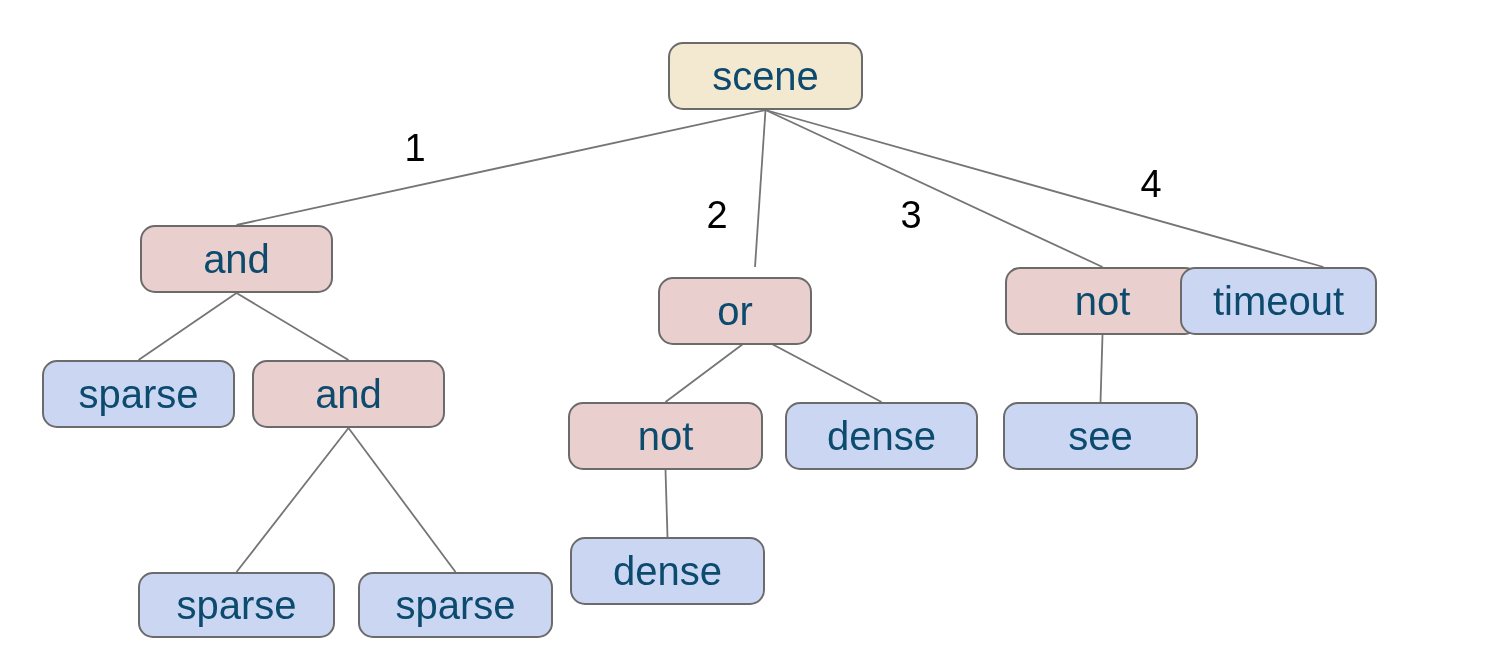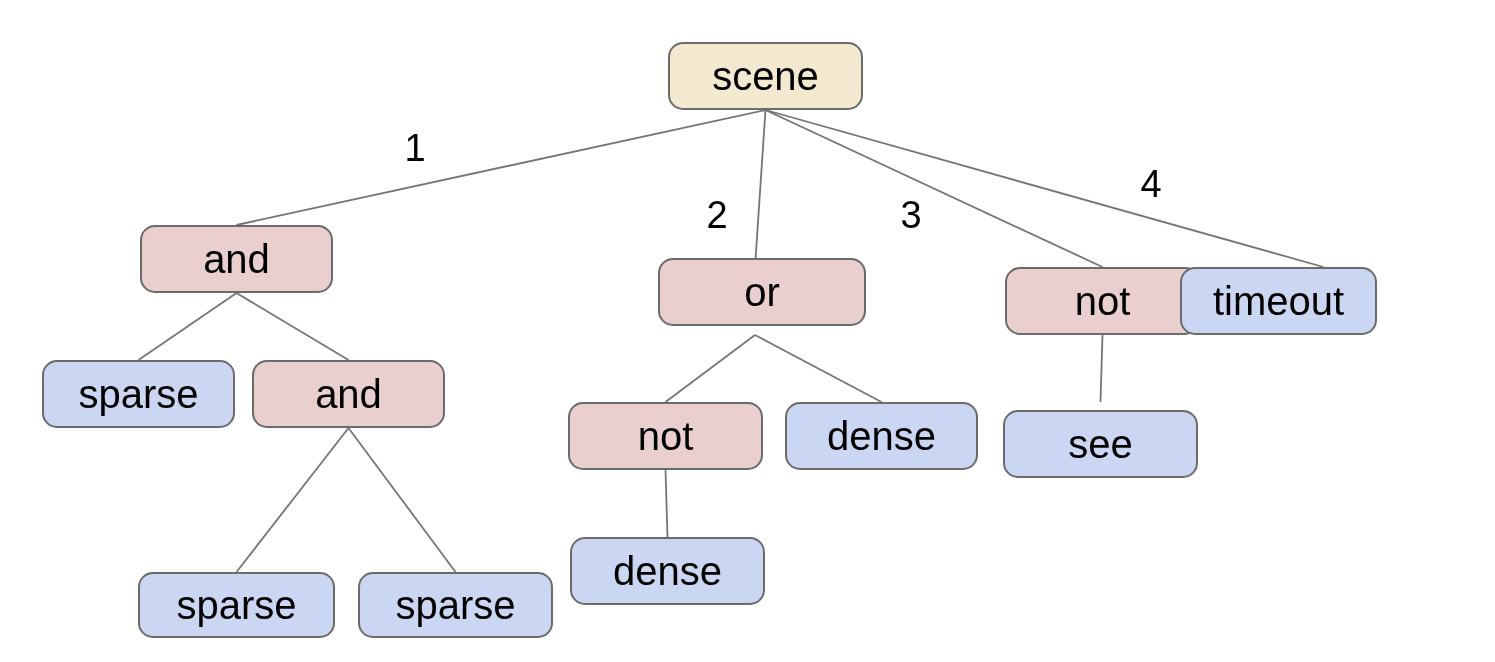--- a/index.html
+++ b/index.html
@@ -36,21 +36,21 @@
   }
   .node {
     position: absolute;
     box-sizing: border-box;
     border: 2px solid var(--border-color, #6b6b6b);
     border-radius: 15px;
     display: flex;
     align-items: center;
     justify-content: center;
     font-size: 40px;
-    color: #000000;
+    color: #0c4a6e;
     line-height: 1;
   }
   .node.root     { background: var(--root-fill, #f3e8d0); }
   .node.operator { background: var(--operator-fill, #e9cfcd); }
   .node.leaf     { background: var(--leaf-fill, #cbd7f2); }
 </style>
 </head>
 <body>
 
 <div id="canvas">
@@ -72,42 +72,42 @@
       <line x1="665.5" y1="470" x2="667.5" y2="537"></line>
       <line x1="1102.5" y1="335" x2="1100.5" y2="402"></line>
     </svg>
 
 <div class="node root" style="left: 668px; top: 42px; width: 195px; height: 68px;">
       <span>scene</span>
     </div>
     <div class="node operator" style="left: 140px; top: 225px; width: 193px; height: 68px;">
       <span>and</span>
     </div>
-    <div class="node operator" style="left: 658px; top: 258px; width: 208px; height: 68px;">
+    <div class="node operator" style="left: 658px; top: 277px; width: 154px; height: 68px;">
       <span>or</span>
     </div>
     <div class="node operator" style="left: 1005px; top: 267px; width: 195px; height: 68px;">
       <span>not</span>
     </div>
     <div class="node leaf" style="left: 1180px; top: 267px; width: 197px; height: 68px;">
       <span>timeout</span>
     </div>
     <div class="node leaf" style="left: 42px; top: 360px; width: 193px; height: 68px;">
       <span>sparse</span>
     </div>
     <div class="node operator" style="left: 252px; top: 360px; width: 193px; height: 68px;">
       <span>and</span>
     </div>
     <div class="node operator" style="left: 568px; top: 402px; width: 195px; height: 68px;">
       <span>not</span>
     </div>
     <div class="node leaf" style="left: 785px; top: 402px; width: 193px; height: 68px;">
       <span>dense</span>
     </div>
-    <div class="node leaf" style="left: 1003px; top: 402px; width: 195px; height: 68px; margin-top: 8px;">
+    <div class="node leaf" style="left: 1003px; top: 402px; width: 195px; height: 68px;">
       <span>see</span>
     </div>
     <div class="node leaf" style="left: 570px; top: 537px; width: 195px; height: 68px;">
       <span>dense</span>
     </div>
     <div class="node leaf" style="left: 138px; top: 572px; width: 197px; height: 66px;">
       <span>sparse</span>
     </div>
     <div class="node leaf" style="left: 358px; top: 572px; width: 195px; height: 66px;">
       <span>sparse</span>

